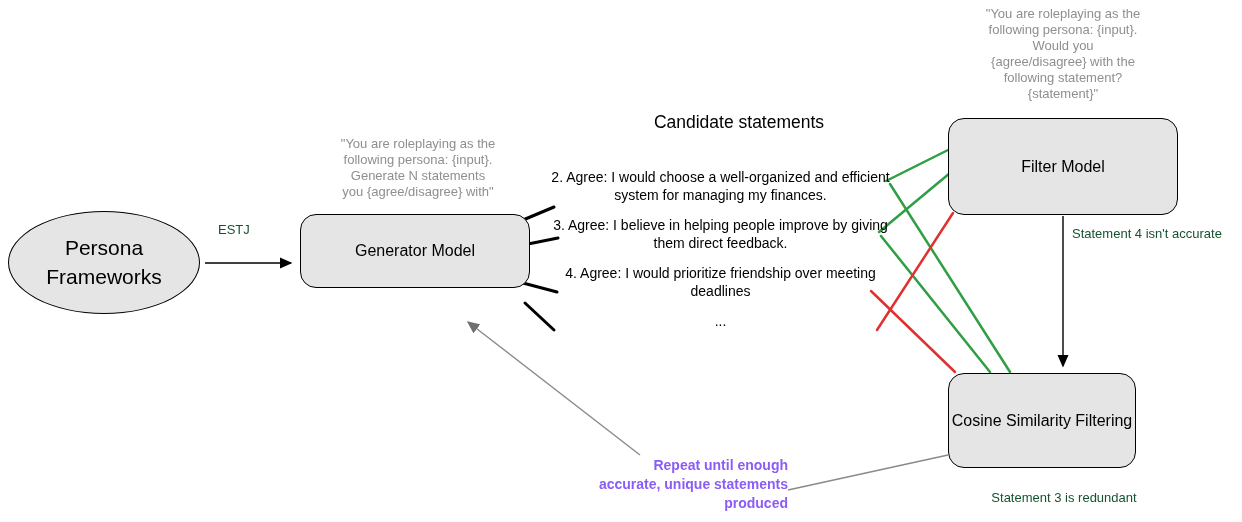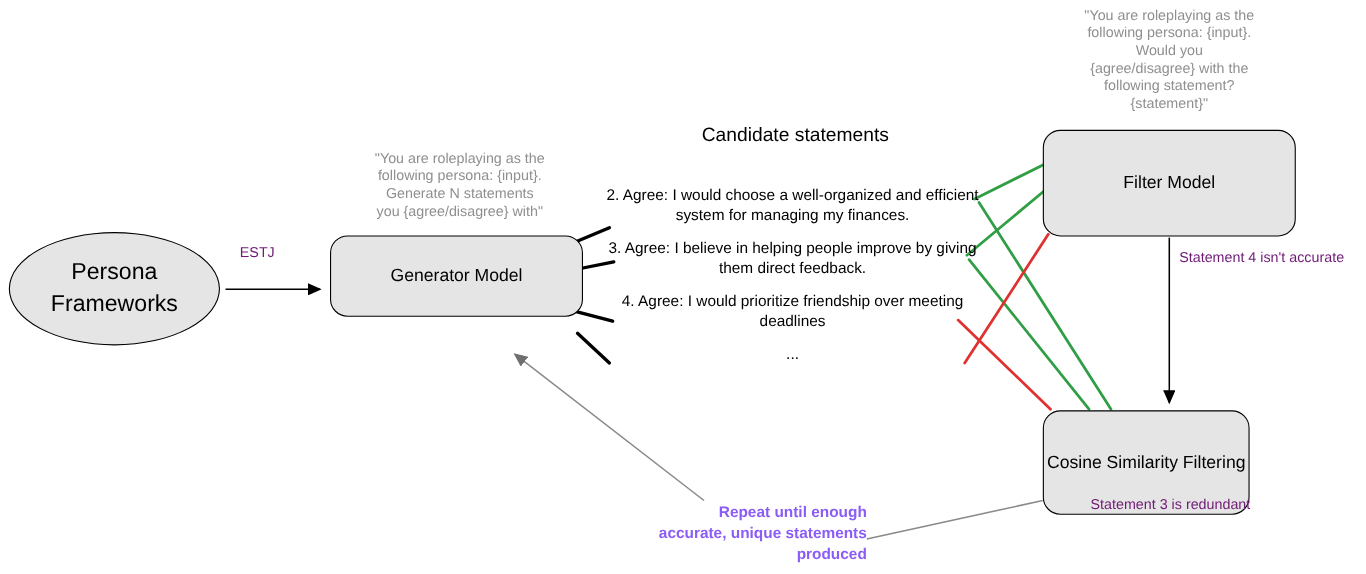--- a/index.html
+++ b/index.html
@@ -50,44 +50,44 @@
     color: #8f8f8f;
     font-size: 13px;
     line-height: 16px;
     text-align: center;
     white-space: pre-line;
   }
   .generator-prompt { left: 298px; top: 136px; width: 240px; }
   .filter-prompt    { left: 948px; top: 6px;   width: 230px; }
   .candidates-title {
     position: absolute;
-    left: 548px; top: 112px; width: 350px;
+    left: 564px; top: 112px; width: 350px;
     text-align: center;
     font-size: 17.5px;
     color: #000000;
   }
   .candidates-list {
     position: absolute;
     left: 548px; top: 168px; width: 345px;
   }
   .candidate-item {
     text-align: center;
     font-size: 14px;
     line-height: 18px;
     color: #000000;
     margin-bottom: 12px;
   }
   .small-label {
     position: absolute;
     font-size: 13px;
-    color: #701a75;
+    color: #14532d;
   }
   .estj-label { left: 218px; top: 222px; }
   .stmt4-label { left: 1072px; top: 226px; }
-  .stmt3-label { left: 948px; top: 451px; width: 232px; text-align: center; }
+  .stmt3-label { left: 948px; top: 490px; width: 232px; text-align: center; }
   .repeat-label {
     position: absolute;
     left: 558px; top: 456px; width: 230px;
     text-align: right;
     font-size: 14px;
     line-height: 19px;
     color: #8b5cf6;
     white-space: pre-line;
     font-weight: bold;
   }

